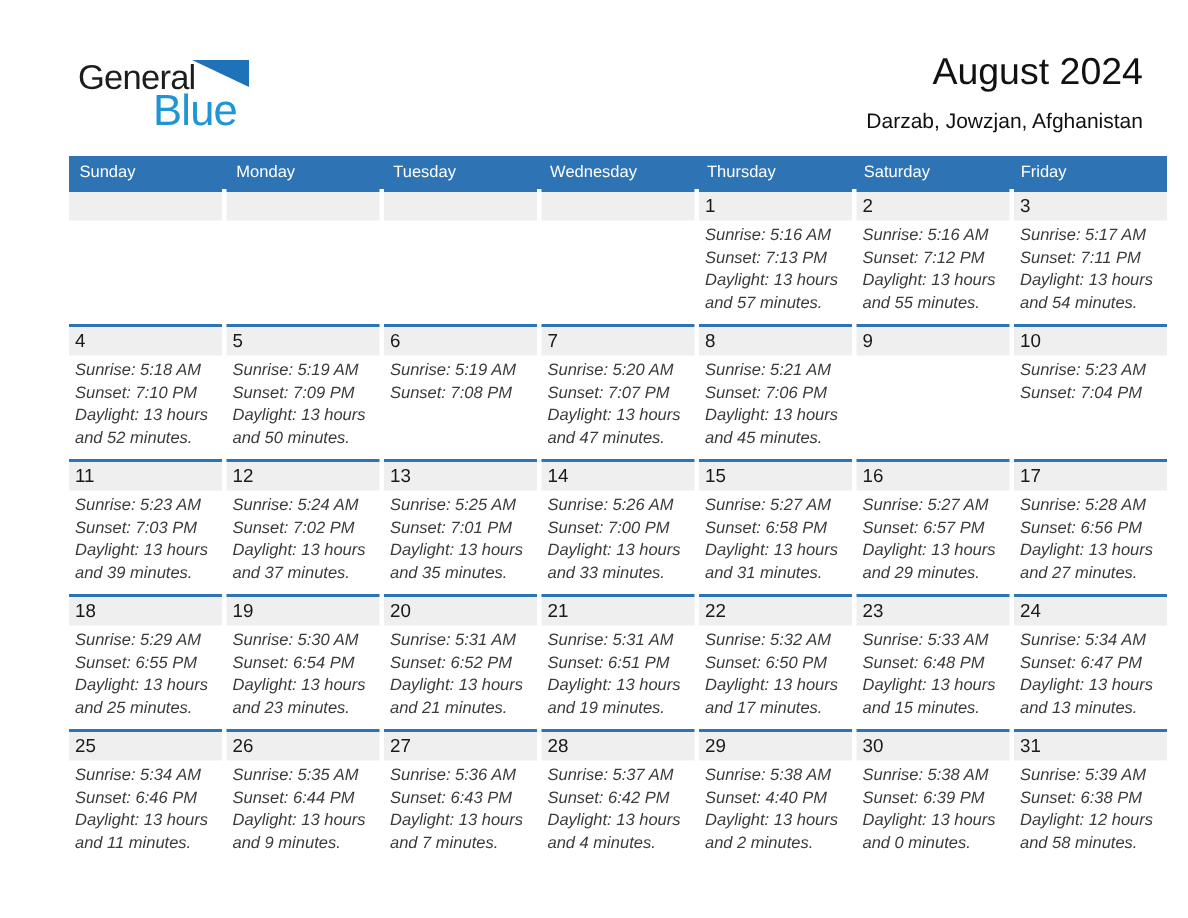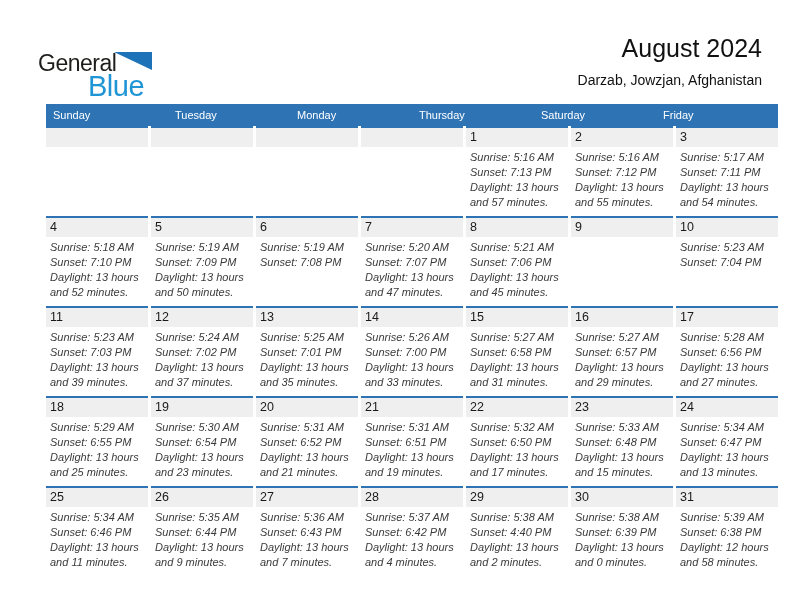--- a/index.html
+++ b/index.html
@@ -7,21 +7,21 @@
   body {
     width: 792px; height: 612px;
     font-family: "Liberation Sans", sans-serif;
     position: relative;
     color: #1a1a1a;
     overflow: hidden;
   }
   .page { position: absolute; inset: 0; }
 
   
-  .logo { position: absolute; left: 38px; top: 38px; width: 140px; margin-top: 12px; }
+  .logo { position: absolute; left: 52px; top: 38px; width: 140px; }
   .logo-line1 { font-size: 23px; color: #1d1d1b; letter-spacing: -0.5px; display: inline-block; }
   .logo-tri { position: absolute; left: 76px; top: 2px; }
   .logo-line2 { font-size: 29px; letter-spacing: -0.5px; color: var(--logo-blue); margin-left: 50px; margin-top: -7px; }
 
   
   .titleblock { position: absolute; right: 30px; top: 34px; text-align: right; }
   .title { font-size: 25px; color: #111; }
   .subtitle { font-size: 14px; color: #111; margin-top: 9px; }
 
   
@@ -53,22 +53,23 @@
   </div>
 
   <div class="titleblock">
     <div class="title">August 2024</div>
     <div class="subtitle">Darzab, Jowzjan, Afghanistan</div>
   </div>
 
   <div class="calendar">
     <div class="weekday-row">
         <div class="weekday-cell">Sunday</div>
+        <div class="weekday-cell">Monday</div>
         <div class="weekday-cell">Tuesday</div>
-        <div class="weekday-cell">Monday</div>
+        <div class="weekday-cell">Wednesday</div>
         <div class="weekday-cell">Thursday</div>
         <div class="weekday-cell">Saturday</div>
         <div class="weekday-cell">Friday</div>
       </div>
     <div>
         <div class="week-row">
           <div class="day-cell">
             <div class="day-band"></div>
           </div>
           <div class="day-cell">

